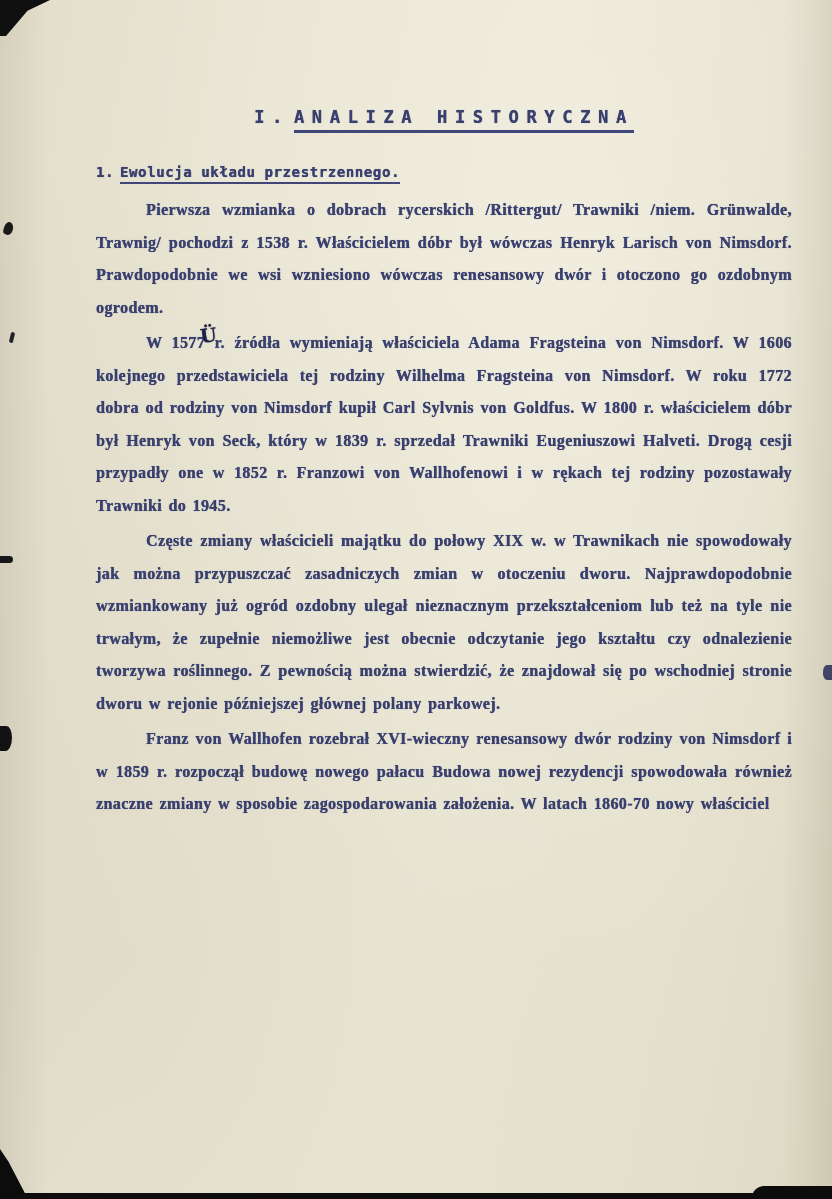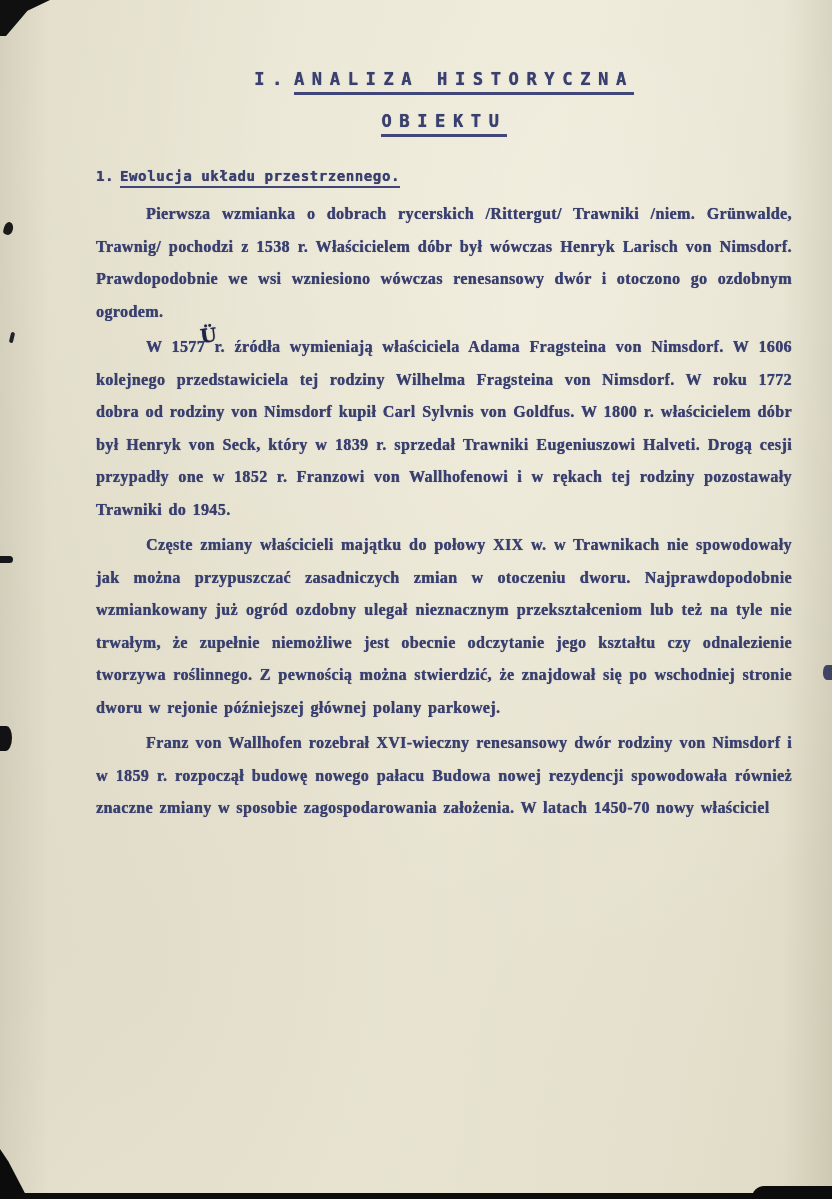--- a/index.html
+++ b/index.html
@@ -20,21 +20,21 @@
     position: absolute; inset: 0;
     background:
       radial-gradient(ellipse at 70% 20%, rgba(255,255,250,0.25), transparent 55%),
       radial-gradient(ellipse at 15% 80%, rgba(120,110,80,0.08), transparent 60%),
       linear-gradient(to right, rgba(90,85,60,0.10), transparent 6%, transparent 94%, rgba(90,85,60,0.12));
     pointer-events: none;
   }
 
   .content {
     position: relative;
-    padding: 66px 40px 0 96px;
+    padding: 104px 40px 0 96px;
     color: #39406e;
     text-shadow: 0 0 0.7px rgba(52,58,110,0.85), 0.4px 0.4px 0 rgba(52,58,110,0.35);
     font-weight: bold;
   }
 
   .title-line {
     text-align: center;
     font-size: 17px;
     letter-spacing: 0.45em;
     line-height: 26px;
@@ -116,30 +116,27 @@
   <div class="artifact corner-bl"></div>
   <div class="artifact bottom-line"></div>
   <div class="artifact corner-br"></div>
 
   <div class="content">
 
     <div class="title-line">
       <span class="t-prefix">I.</span><span class="u">ANALIZA HISTORYCZNA</span>
     </div>
 
-    <div class="title-line">
-      <span class="u">OBIEKTU</span>
-    </div>
 
     <div class="section-heading">
       <span class="h-prefix">1.</span><span class="u">Ewolucja układu przestrzennego.</span>
     </div>
 
     <p class="body-par">Pierwsza wzmianka o dobrach rycerskich /Rittergut/ Trawniki /niem. Grünwalde, Trawnig/ pochodzi z 1538 r. Właścicielem dóbr był wówczas Henryk Larisch von Nimsdorf. Prawdopodobnie we wsi wzniesiono wówczas renesansowy dwór i otoczono go ozdobnym ogrodem.</p>
     <p class="body-par">W 1577 r. źródła wymieniają właściciela Adama Fragsteina von Nimsdorf. W 1606 kolejnego przedstawiciela tej rodziny Wilhelma Fragsteina von Nimsdorf. W roku 1772 dobra od rodziny von Nimsdorf kupił Carl Sylvnis von Goldfus. W 1800 r. właścicielem dóbr był Henryk von Seck, który w 1839 r. sprzedał Trawniki Eugeniuszowi Halveti. Drogą cesji przypadły one w 1852 r. Franzowi von Wallhofenowi i w rękach tej rodziny pozostawały Trawniki do 1945.</p>
     <p class="body-par">Częste zmiany właścicieli majątku do połowy XIX w. w Trawnikach nie spowodowały jak można przypuszczać zasadniczych zmian w otoczeniu dworu. Najprawdopodobnie wzmiankowany już ogród ozdobny ulegał nieznacznym przekształceniom lub też na tyle nie trwałym, że zupełnie niemożliwe jest obecnie odczytanie jego kształtu czy odnalezienie tworzywa roślinnego. Z pewnością można stwierdzić, że znajdował się po wschodniej stronie dworu w rejonie późniejszej głównej polany parkowej.</p>
-    <p class="body-par">Franz von Wallhofen rozebrał XVI-wieczny renesansowy dwór rodziny von Nimsdorf i w 1859 r. rozpoczął budowę nowego pałacu Budowa nowej rezydencji spowodowała również znaczne zmiany w sposobie zagospodarowania założenia. W latach 1450-70 nowy właściciel</p>
+    <p class="body-par">Franz von Wallhofen rozebrał XVI-wieczny renesansowy dwór rodziny von Nimsdorf i w 1859 r. rozpoczął budowę nowego pałacu Budowa nowej rezydencji spowodowała również znaczne zmiany w sposobie zagospodarowania założenia. W latach 1860-70 nowy właściciel</p>
 
   </div>
 
   <div class="handwritten">Ü</div>
 
 </div>
 
 </body></html>

